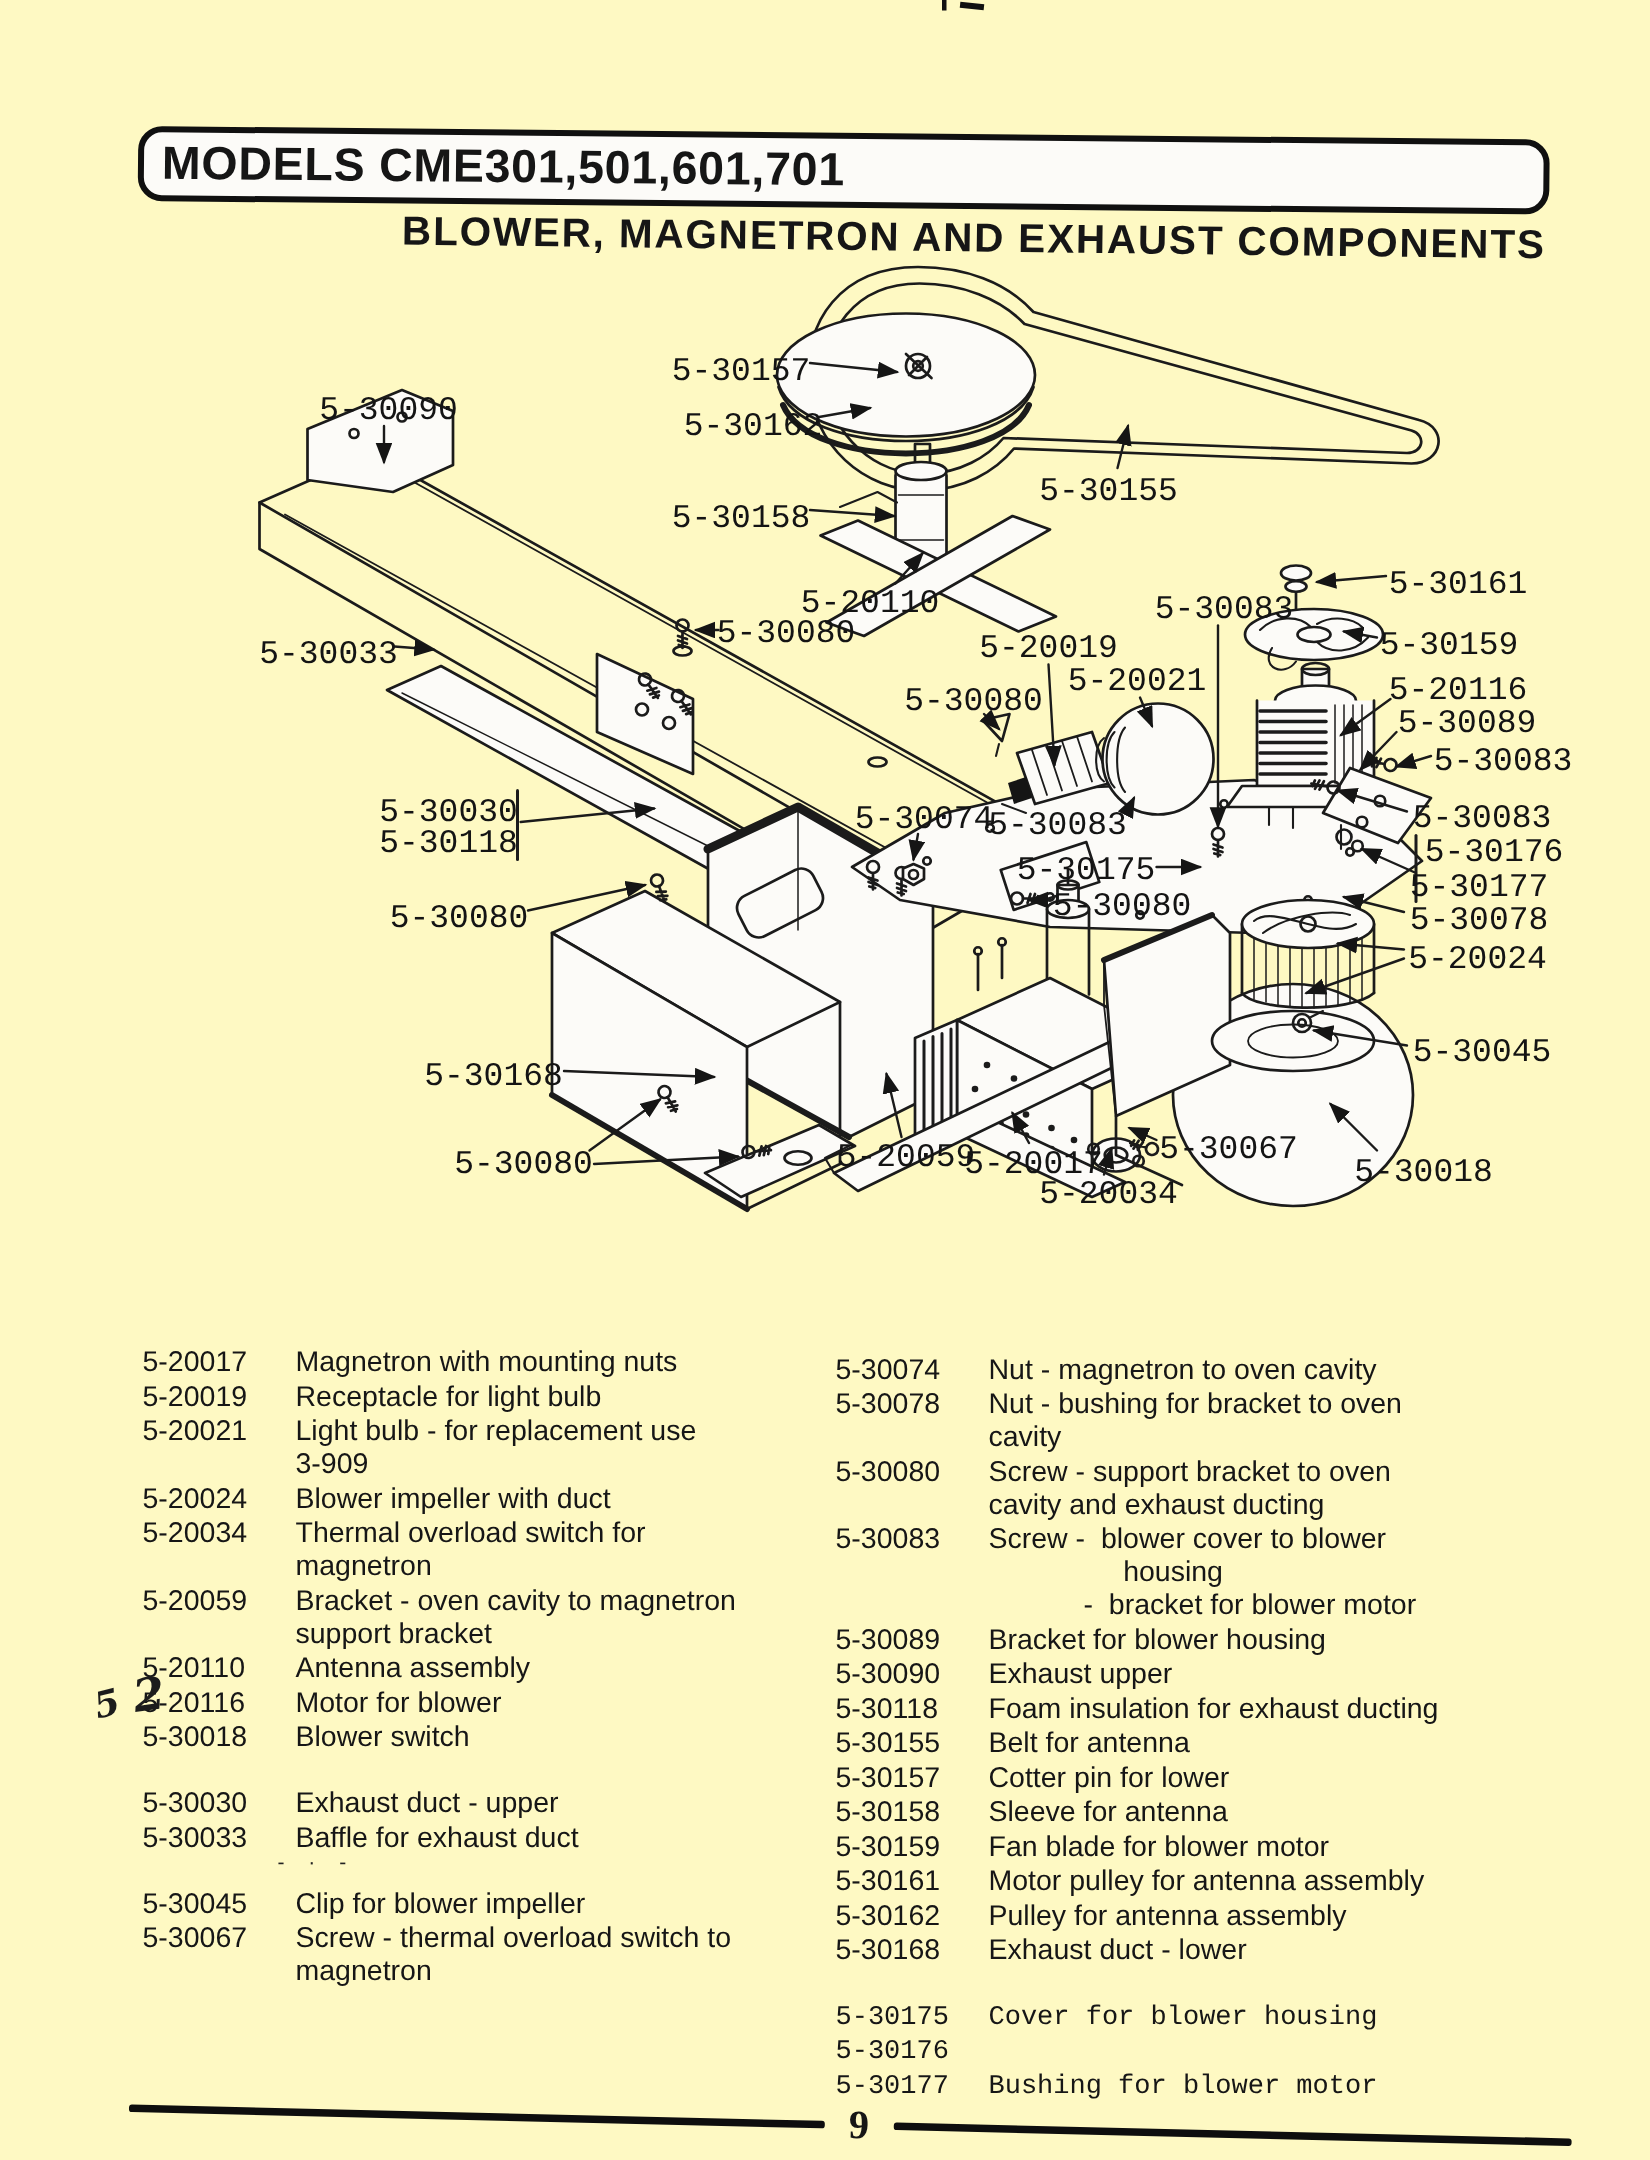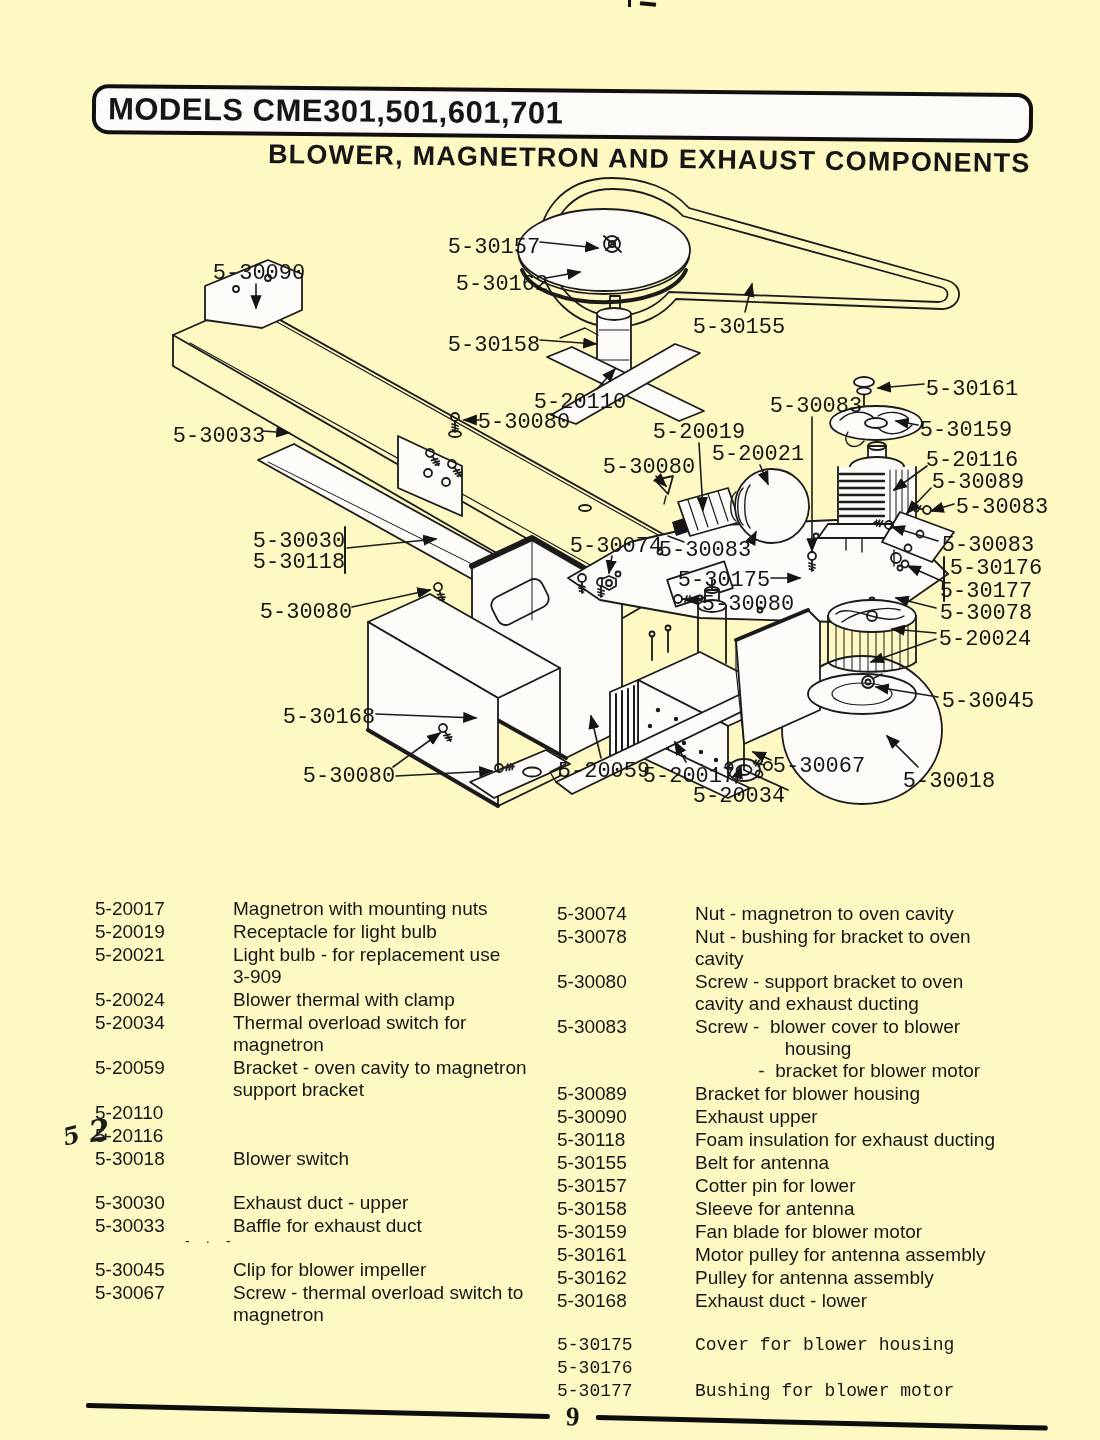--- a/index.html
+++ b/index.html
@@ -16,21 +16,21 @@
   
   #diagram{position:absolute;left:0;top:170px;}
   #diagram .callout{font-family:"Liberation Mono",monospace;font-size:22px;fill:#141414;stroke:none;}
   
   .col{position:absolute;font-size:19px;line-height:22px;}
   #col-left{left:95px;top:897px;width:468px;}
   #col-right{left:557px;top:902px;width:486px;}
   .row{display:flex;margin-top:1px;position:relative;}
   .row.gap{margin-top:22px;}
   .num{flex:0 0 102px;}
-  .desc{flex:1;white-space:pre-wrap;margin-left:36px;}
+  .desc{flex:1;white-space:pre-wrap;}
   .mono .num,.mono .desc{font-family:"Liberation Mono",monospace;font-size:18px;}
   .hand{position:absolute;font-family:"DejaVu Serif",serif;font-style:italic;font-weight:bold;color:#1c1c1c;}
   .hand-5{left:-32px;top:0px;font-size:24px;transform:rotate(-14deg);}
   .hand-2{left:-6px;top:-5px;font-size:30px;transform:rotate(-8deg);}
   .dash-artifact{position:absolute;left:185px;top:1233px;letter-spacing:6px;font-size:14px;color:#222;}
   
   #footer{position:absolute;left:86px;top:1392px;width:1006px;display:flex;align-items:center;gap:16px;
         transform:rotate(1.35deg);transform-origin:left center;}
   .fline{height:5px;background:#0e0e0e;border-radius:2px;}
   #fl1{width:464px;} #fl2{width:452px;}
@@ -339,39 +339,41 @@
       <span class="num">5-20019</span>
       <span class="desc">Receptacle for light bulb</span>
     </div>
     <div class="row">
       <span class="num">5-20021</span>
       <span class="desc">Light bulb - for replacement use
 3-909</span>
     </div>
     <div class="row">
       <span class="num">5-20024</span>
-      <span class="desc">Blower thermal with clamp</span>
+      <span class="desc">Blower impeller with duct</span>
     </div>
     <div class="row">
       <span class="num">5-20034</span>
       <span class="desc">Thermal overload switch for
 magnetron</span>
     </div>
     <div class="row">
       <span class="num">5-20059</span>
       <span class="desc">Bracket - oven cavity to magnetron
 support bracket</span>
     </div>
     <div class="row">
       <span class="num">5-20110</span>
+      <span class="desc">Antenna assembly</span>
     </div>
     <div class="row row116">
       <span class="hand hand-5">5</span>
       <span class="hand hand-2">2</span>
       <span class="num">5-20116</span>
+      <span class="desc">Motor for blower</span>
     </div>
     <div class="row">
       <span class="num">5-30018</span>
       <span class="desc">Blower switch</span>
     </div>
     <div class="row gap">
       <span class="num">5-30030</span>
       <span class="desc">Exhaust duct - upper</span>
     </div>
     <div class="row">

